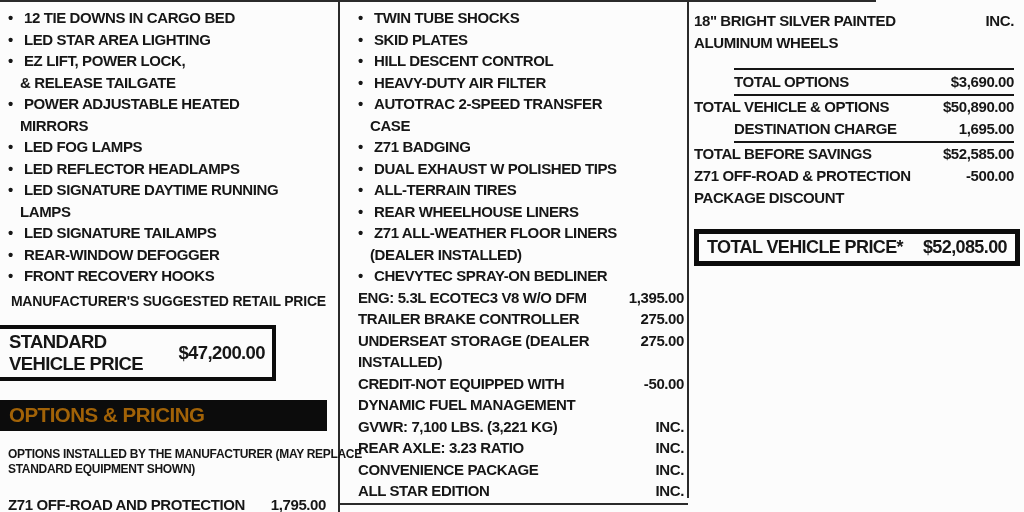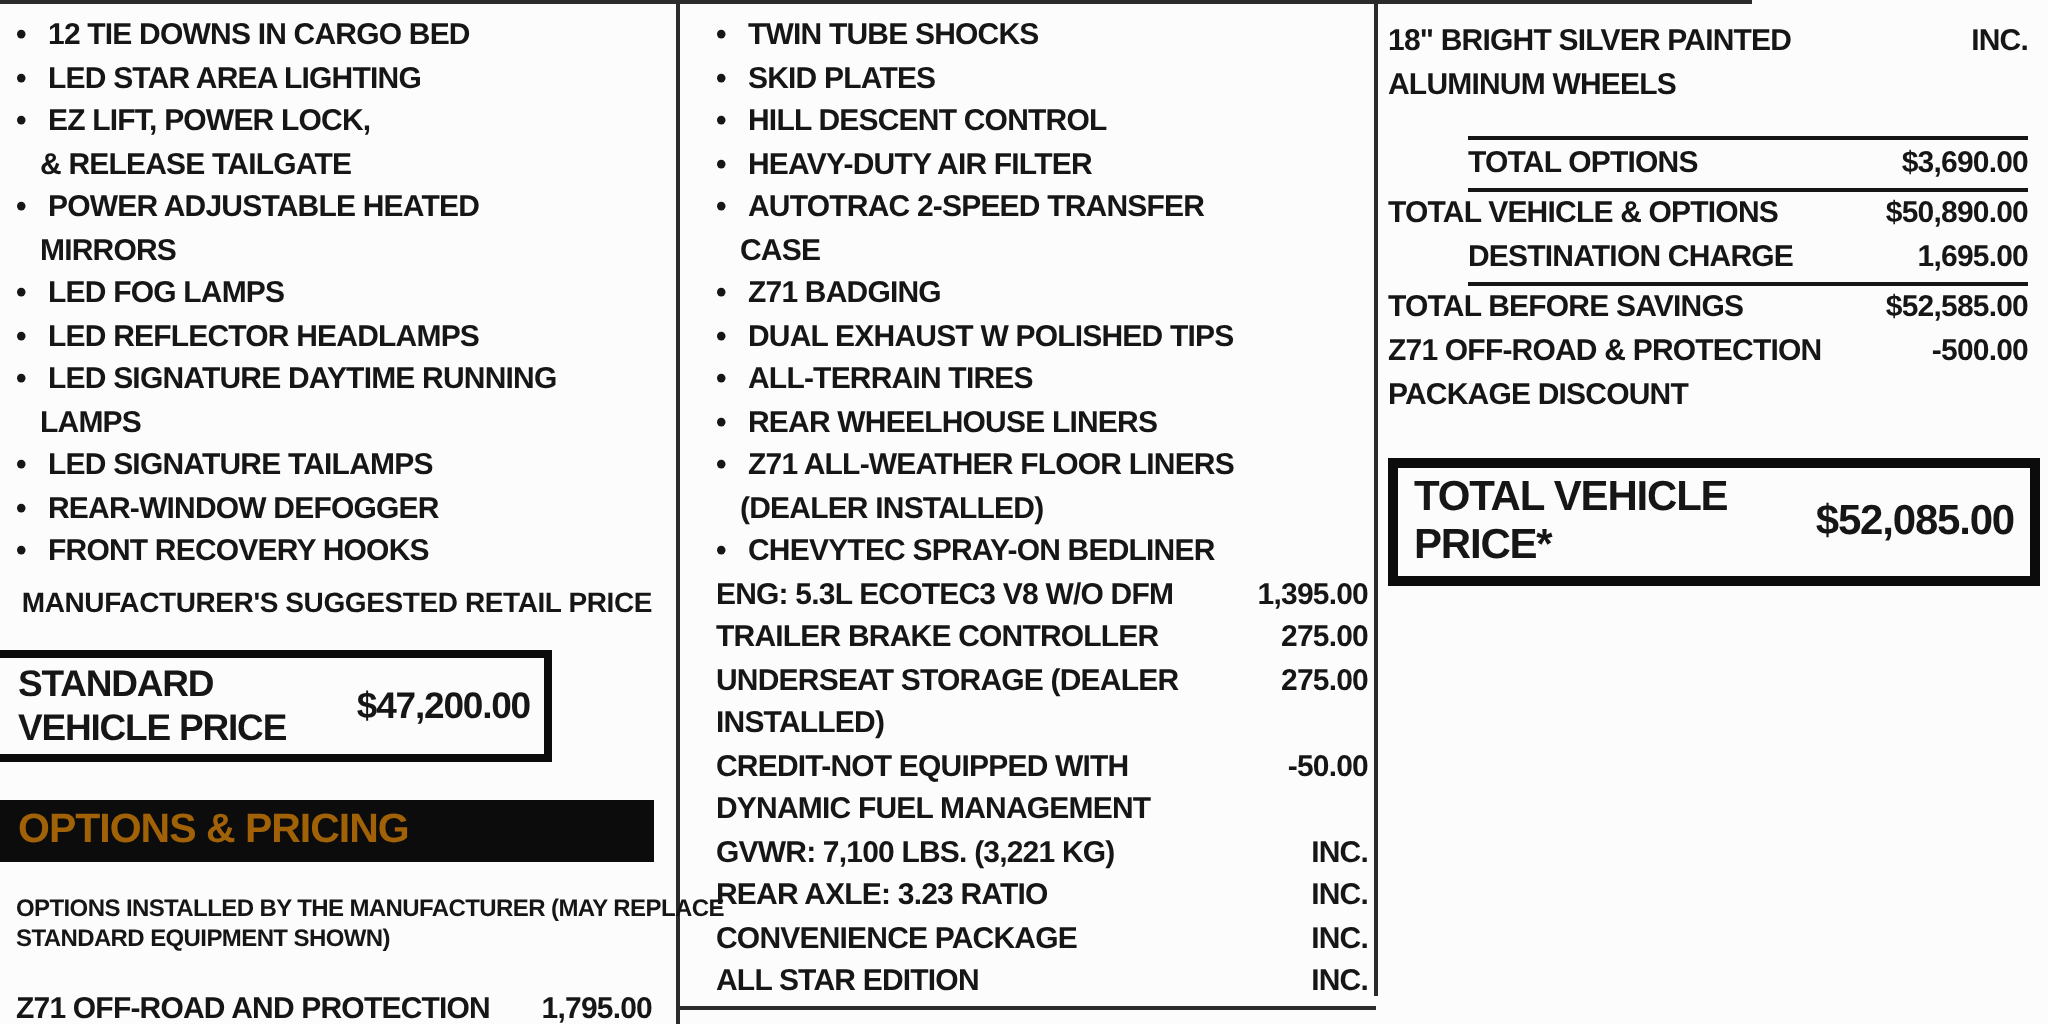--- a/index.html
+++ b/index.html
@@ -73,21 +73,21 @@
   .tl2 { display:block; white-space:nowrap; }
   .tl2:empty { display:none; }
   .total-row .tvalue { flex:0 0 auto; margin-left:8px; white-space:nowrap; }
   .rule-above { border-top:2px solid #161616; padding-top:1px; }
   .rule-below { border-bottom:2px solid #161616;margin-left:40px; }
   .tvp-box {
     margin-top:20px; width:326px;
     border:5px solid #0c0c0c;
     padding:3px 8px;
     display:flex; justify-content:space-between; align-items:center;
-    font-size:21px; font-weight:700; letter-spacing:-0.6px;
+    font-size:18px; font-weight:700; letter-spacing:-0.6px;
   }
 </style>
 </head>
 <body>
 
 <div class="sticker">
 
   <div class="top-rule"></div>
   <div class="vdiv vdiv1"></div>
   <div class="vdiv vdiv2"></div>

